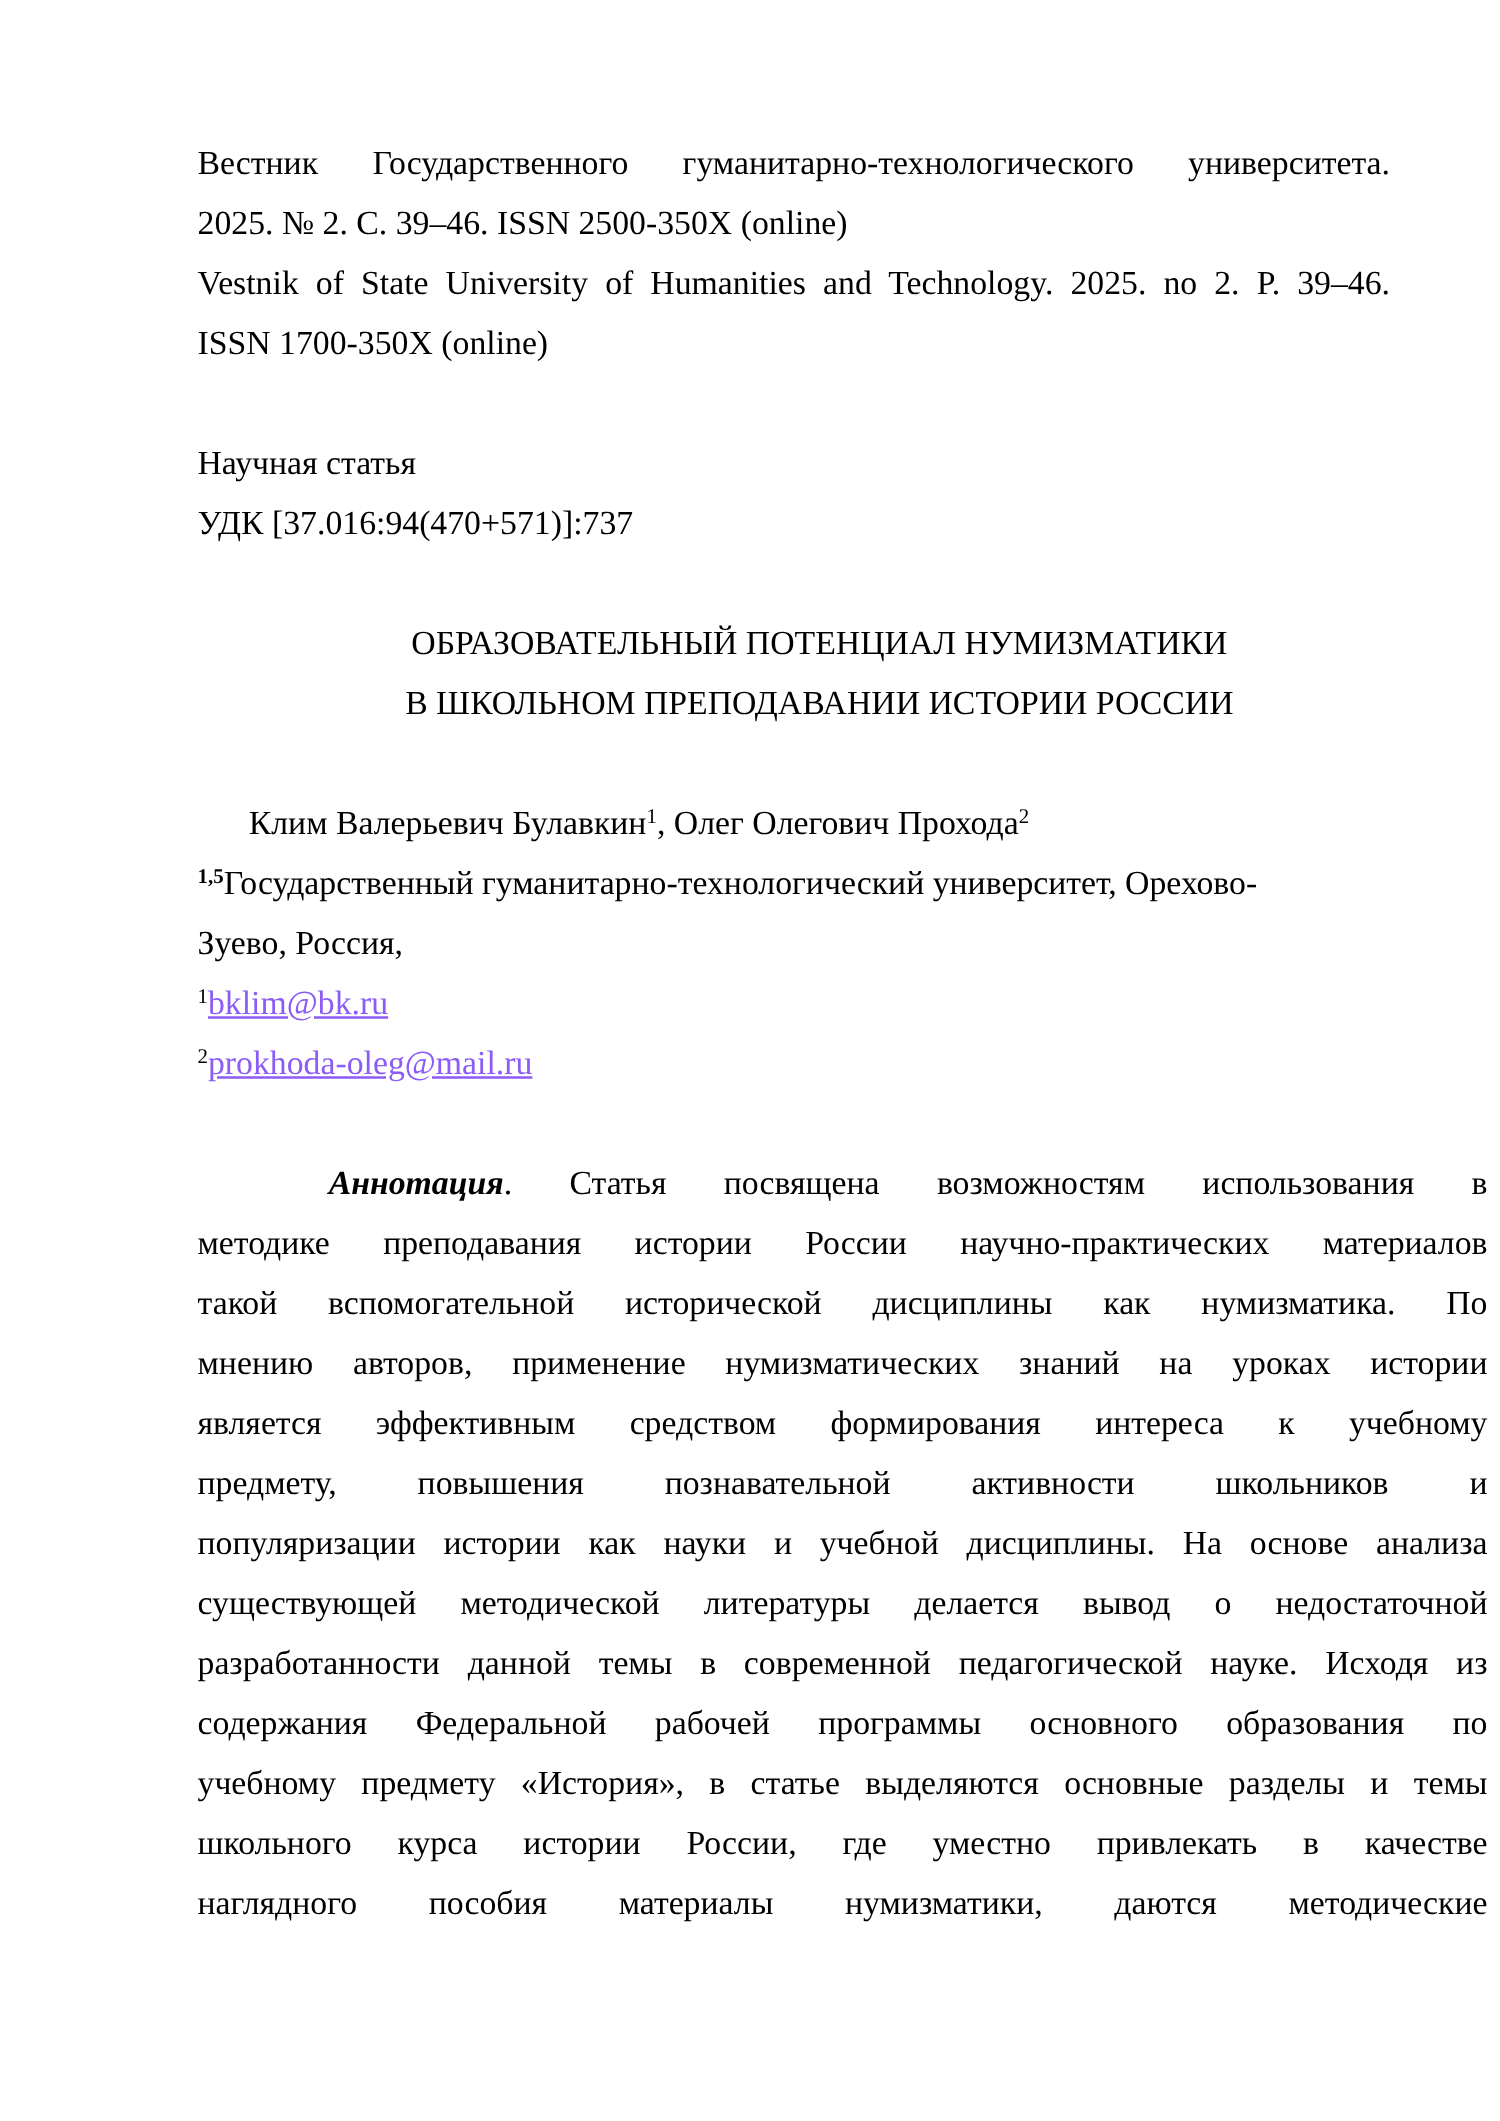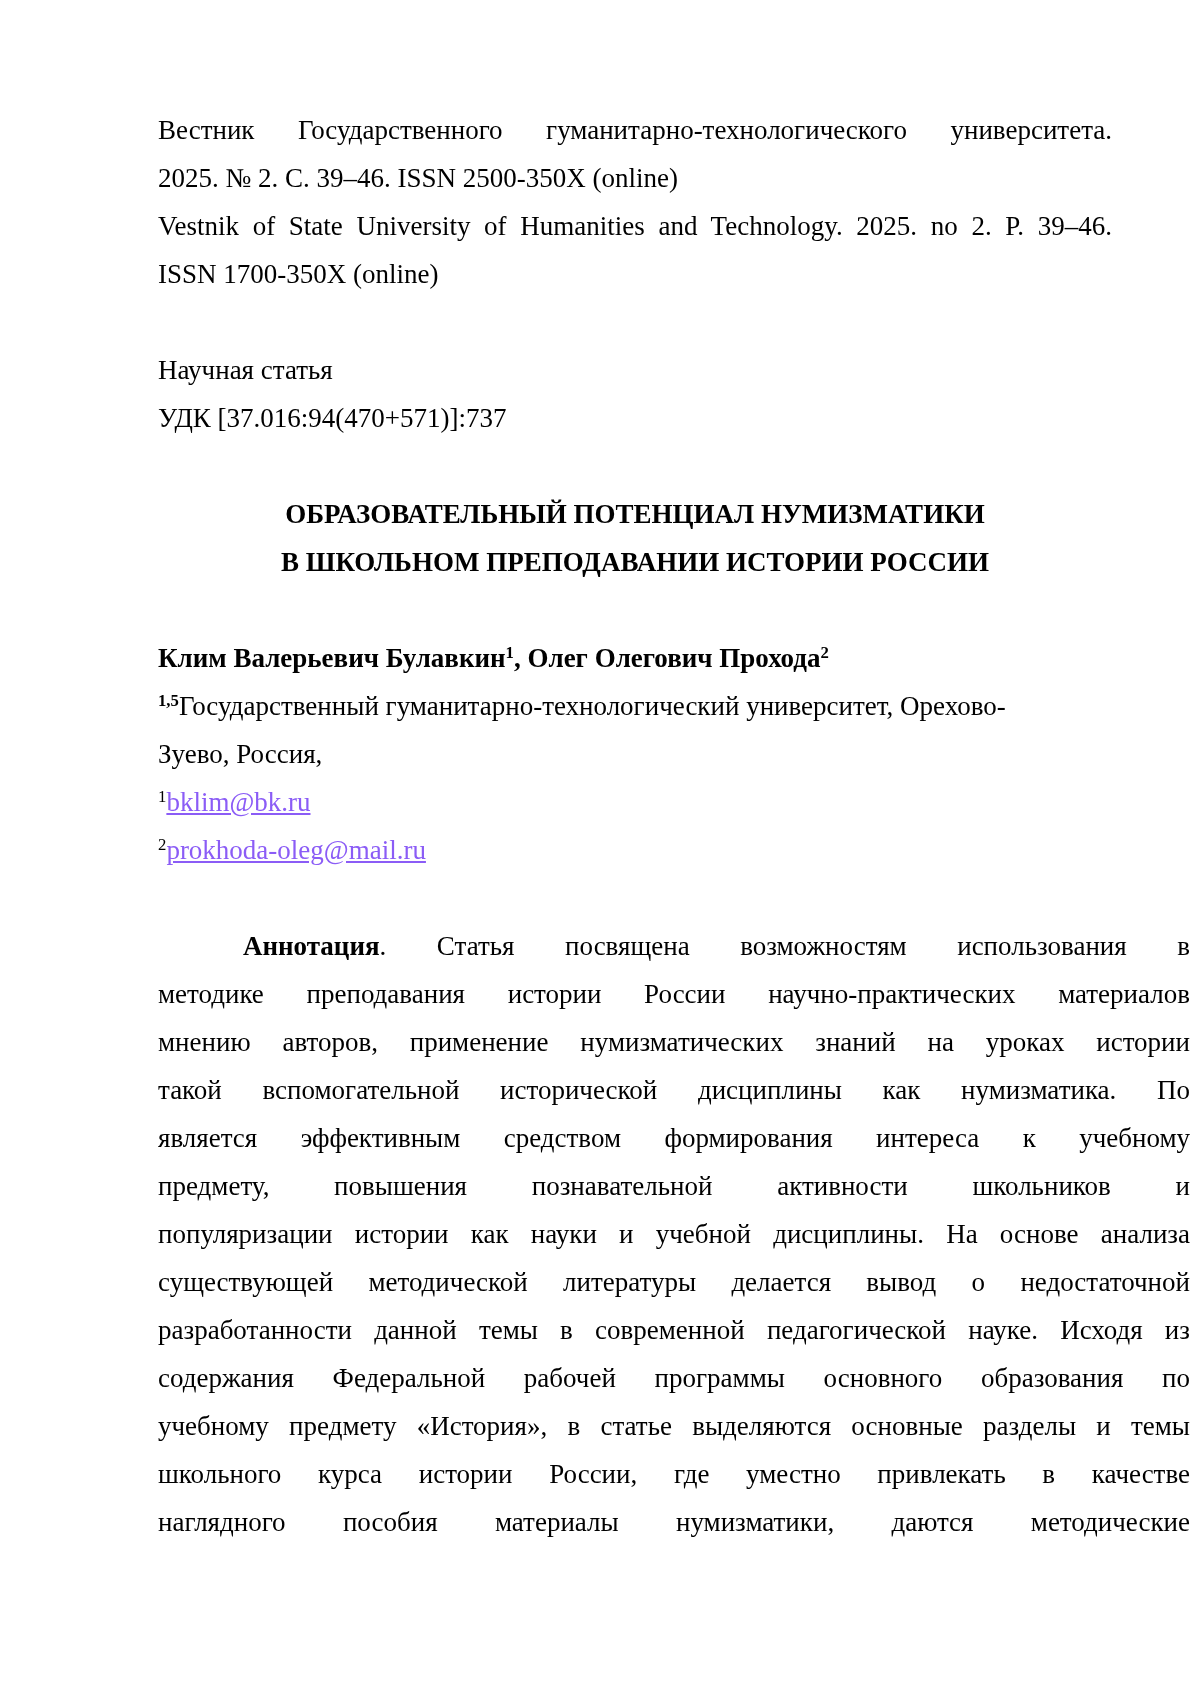--- a/index.html
+++ b/index.html
@@ -12,32 +12,32 @@
     font-family:"Liberation Serif","DejaVu Serif",serif;
     font-size:27px;
     color:#000000;
     overflow:hidden;
   }
   .narrow{margin-right:78px;} 
   .line{height:48px;line-height:48px;}
   .blank{height:48px;}
   .j{text-align:justify;text-align-last:justify;}
   .center{text-align:center;}
-  .bold{font-weight:bold;}
+  .bold{font-weight:normal;margin-left:41px;}
   sup{
     font-size:0.62em;
     vertical-align:baseline;
     position:relative;
     top:-0.55em;
     line-height:0;
   }
   .sup-bold{font-weight:bold;}
   .indent{display:inline-block;width:85px;}
   a.email{color:#8b5cf6;text-decoration:underline;}
-  .abs-label{font-weight:bold;}
+  .abs-label{font-weight:bold;font-style:italic;margin-left:20px;}
 </style>
 </head>
 <body>
 
 <div class="page">
 
   <div class="narrow">
     <div class="line j">Вестник Государственного гуманитарно-технологического университета.</div>
     <div class="line">2025. № 2. С. 39–46. ISSN 2500-350X (online)</div>
     <div class="line j">Vestnik of State University of Humanities and Technology. 2025. no 2. P. 39–46.</div>
@@ -68,22 +68,22 @@
 
     <div class="line"><sup>1</sup><a href="#" class="email">bklim@bk.ru</a></div>
     <div class="line"><sup>2</sup><a href="#" class="email">prokhoda-oleg@mail.ru</a></div>
   </div>
 
   <div class="blank"></div>
 
   <div>
     <div class="line j"><span class="indent"></span><span class="abs-label">Аннотация</span><span>.</span><span> Статья посвящена возможностям использования в</span></div>
     <div class="line j">методике преподавания истории России научно-практических материалов</div>
+    <div class="line j">такой вспомогательной исторической дисциплины как нумизматика. По</div>
     <div class="line j">мнению авторов, применение нумизматических знаний на уроках истории</div>
-    <div class="line j">такой вспомогательной исторической дисциплины как нумизматика. По</div>
     <div class="line j">является эффективным средством формирования интереса к учебному</div>
     <div class="line j">предмету, повышения познавательной активности школьников и</div>
     <div class="line j">популяризации истории как науки и учебной дисциплины. На основе анализа</div>
     <div class="line j">существующей методической литературы делается вывод о недостаточной</div>
     <div class="line j">разработанности данной темы в современной педагогической науке. Исходя из</div>
     <div class="line j">содержания Федеральной рабочей программы основного образования по</div>
     <div class="line j">учебному предмету «История», в статье выделяются основные разделы и темы</div>
     <div class="line j">школьного курса истории России, где уместно привлекать в качестве</div>
     <div class="line j">наглядного пособия материалы нумизматики, даются методические</div>
   </div>

